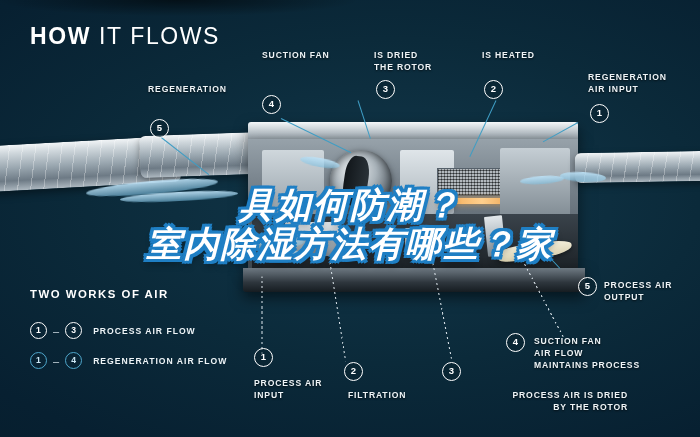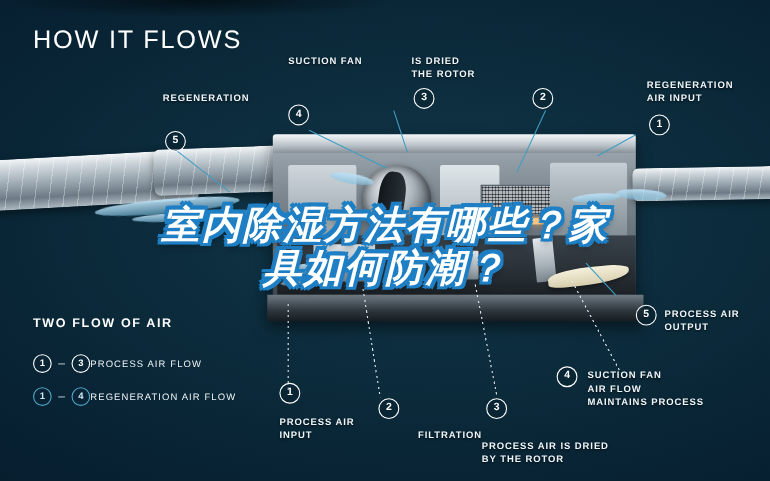--- a/index.html
+++ b/index.html
@@ -104,21 +104,21 @@
     position:absolute; left:498px; top:243px; width:74px; height:16px;
     background:linear-gradient(180deg,#f5f0dc,#d8cfae); border-radius:50% 30% 60% 20%;
     transform:rotate(-6deg); box-shadow:0 2px 4px rgba(0,0,0,.4);
   }
 
   
   .headline {
     position:absolute; left:30px; top:23px;
     font-size:23px; letter-spacing:1.6px; color:#ffffff; white-space:nowrap;
   }
-  .headline .b { font-weight:normal; }
+  .headline .b { font-weight:bold; }
   .headline .t { font-weight:300; }
 
   .callout {
     position:absolute; color:#eef4f7;
     font-size:8.6px; font-weight:bold; letter-spacing:.85px; line-height:1.38;
     text-transform:uppercase; text-shadow:0 1px 2px rgba(0,0,0,.65);
   }
 
   .marker {
     position:absolute; width:19px; height:19px; border-radius:50%;
@@ -137,21 +137,21 @@
     font-size:11.4px; font-weight:bold; letter-spacing:1.5px;
   }
   .legend-row { position:absolute; display:flex; align-items:center; }
   .legend-row .m {
     width:17px; height:17px; border-radius:50%; border:1.3px solid #ffffff;
     color:#fff; font-size:8.6px; font-weight:bold; line-height:15px; text-align:center;
   }
   .legend-row.cy .m { border-color:#4fa7cc; color:#cfe9f6; }
   .legend-row .dash { color:#cfdbe3; font-size:11px; margin:0 6px; }
   .legend-row .lbl {
-    color:#eef4f7; font-size:8.6px; font-weight:normal;
+    margin-left:11px; color:#eef4f7; font-size:8.6px; font-weight:bold;
     letter-spacing:1px; text-transform:uppercase;text-align:center;
   }
 
   
   .cn-overlay {
     position:absolute; left:0; top:186px; width:700px; text-align:center;
     font-family:"DejaVu Sans", sans-serif; font-weight:bold; font-style:italic;
     font-size:35px; line-height:1.12; color:#ffffff; letter-spacing:2px;
     text-shadow:
       -3px 0 0 #1f7fc4, 3px 0 0 #1f7fc4, 0 -3px 0 #1f7fc4, 0 3px 0 #1f7fc4,
@@ -222,20 +222,21 @@
   </div>
   <div class="marker" style="left:262px; top:95px;">4</div>
 
   <div class="callout" style="left:374px; top:50px; width:110px;">
     <div>IS DRIED</div>
     <div>THE ROTOR</div>
   </div>
   <div class="marker" style="left:376px; top:80px;">3</div>
 
   <div class="callout" style="left:482px; top:50px; width:140px;">
+    <div>IS HEATED</div>
   </div>
   <div class="marker" style="left:484px; top:80px;">2</div>
 
   <div class="callout" style="left:588px; top:72px; width:110px;">
     <div>REGENERATION</div>
     <div>AIR INPUT</div>
   </div>
   <div class="marker" style="left:590px; top:104px;">1</div>
 
   <div class="marker" style="left:578px; top:277px;">5</div>
@@ -251,44 +252,44 @@
     <div>MAINTAINS PROCESS</div>
   </div>
 
   <div class="marker" style="left:254px; top:348px;">1</div>
   <div class="callout" style="left:254px; top:378px; width:96px;">
     <div>PROCESS AIR</div>
     <div>INPUT</div>
   </div>
 
   <div class="marker" style="left:344px; top:362px;">2</div>
-  <div class="callout" style="left:348px; top:390px; width:69px;margin-left:32px;">
+  <div class="callout" style="left:348px; top:390px; width:69px;">
     <div>FILTRATION</div>
   </div>
 
   <div class="marker" style="left:442px; top:362px;">3</div>
-  <div class="callout" style="left:438px; top:400px; width:190px;">
+  <div class="callout" style="left:438px; top:390px; width:190px;text-align:right;">
     <div>PROCESS AIR IS DRIED</div>
     <div>BY THE ROTOR</div>
   </div>
 
-  <div class="legend-title">TWO FLOW OF AIR</div>
+  <div class="legend-title">TWO WORKS OF AIR</div>
 
   <div class="legend-row" style="left:30px; top:322px;">
     <span class="m">1</span>
     <span class="dash">–</span>
     <span class="m">3</span>
     <span class="lbl">PROCESS AIR FLOW</span>
   </div>
 
   <div class="legend-row cy" style="left:30px; top:352px;">
     <span class="m">1</span>
     <span class="dash">–</span>
     <span class="m">4</span>
     <span class="lbl">REGENERATION AIR FLOW</span>
   </div>
 
   <div class="cn-overlay">
+    <div>具如何防潮？</div>
     <div>室内除湿方法有哪些？家</div>
-    <div>具如何防潮？</div>
   </div>
 
 </div>
 
 </body></html>

